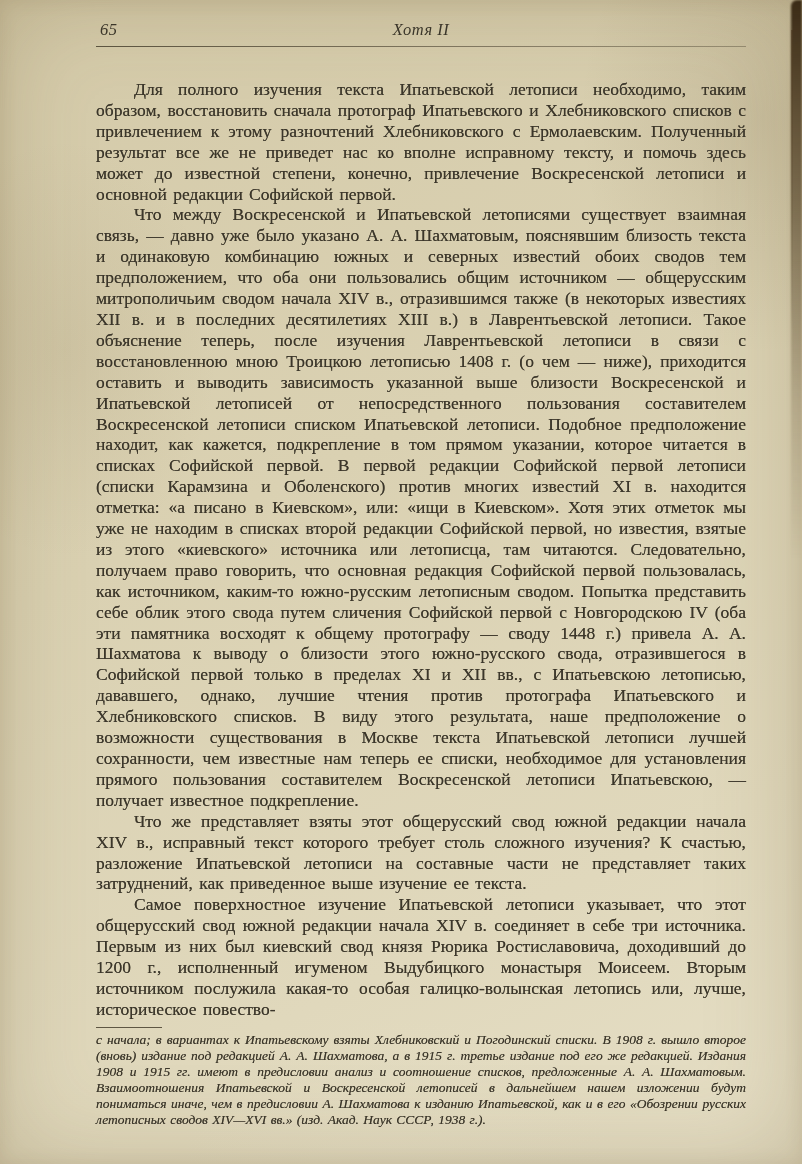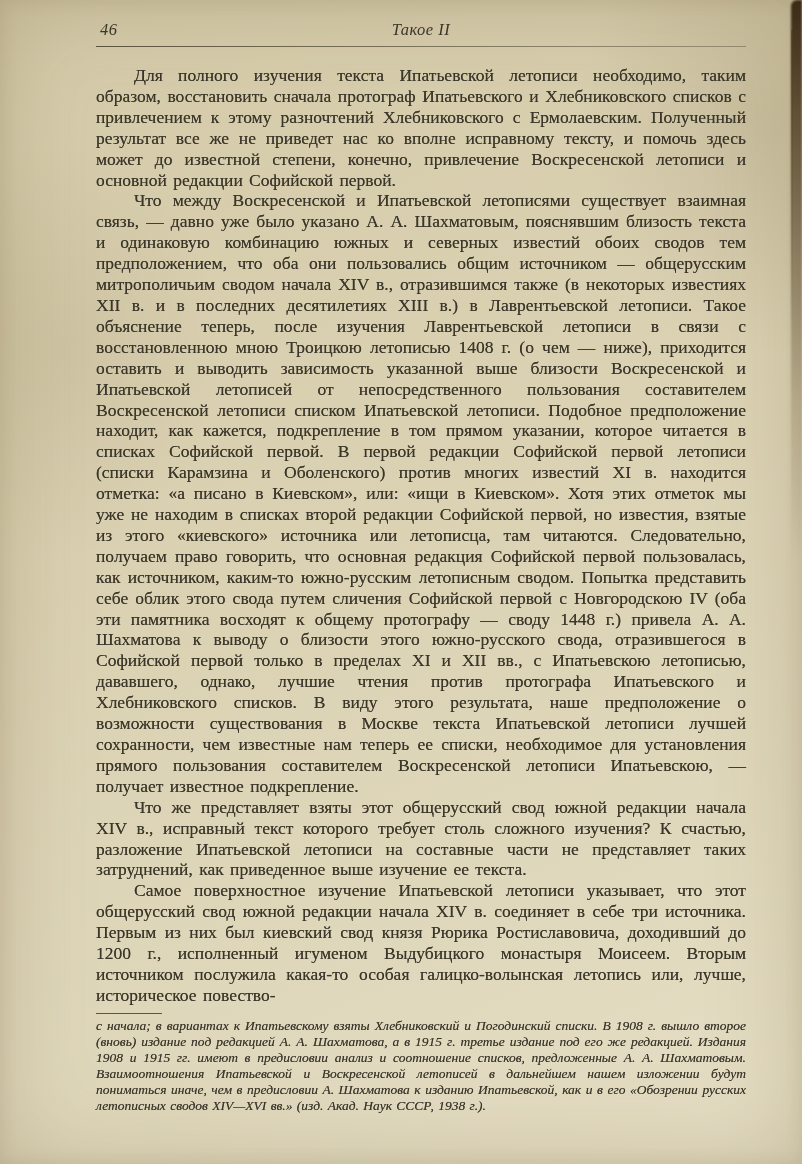--- a/index.html
+++ b/index.html
@@ -44,21 +44,21 @@
   .header { position:relative; height:22px; font-style:italic; font-size:16.5px; letter-spacing:.5px; }
   .pagenum { position:absolute; left:4px; top:0; }
   .chapter { position:absolute; left:0; right:0; text-align:center; }
 
   .header-rule {
     margin-top:4px; height:1px;
     background: linear-gradient(to right, rgba(72,64,46,.85), rgba(72,64,46,.40));
   }
 
   .bodytext {
-    margin-top:18px;
+    margin-top:32px;
     font-size:17.5px; line-height:20.9px;
     text-align:justify; word-spacing:2px;
     text-shadow: 0 0 .6px rgba(59,54,42,.75);
   }
   .bodytext p { margin:0; text-indent:38px; }
 
   .footnote-rule { width:66px; height:1px; margin-top:7px; background:rgba(72,64,46,.85); }
 
   .footnote {
     margin-top:4px;
@@ -72,22 +72,22 @@
 <body>
 
 <div class="page">
 
   <div class="edge-shadow"></div>
   <div class="edge-line"></div>
 
   <div class="content">
 
     <div class="header">
-      <span class="pagenum">46</span>
-      <span class="chapter">Такое II</span>
+      <span class="pagenum">65</span>
+      <span class="chapter">Хотя II</span>
     </div>
 
     <div class="header-rule"></div>
 
     <div class="bodytext">
       <p>Для полного изучения текста Ипатьевской летописи необходимо, таким образом, восстановить сначала протограф Ипатьевского и Хлебниковского списков с привлечением к этому разночтений Хлебниковского с Ермолаевским. Полученный результат все же не приведет нас ко вполне исправному тексту, и помочь здесь может до известной степени, конечно, привлечение Воскресенской летописи и основной редакции Софийской первой.</p>
       <p>Что между Воскресенской и Ипатьевской летописями существует взаимная связь, — давно уже было указано А. А. Шахматовым, пояснявшим близость текста и одинаковую комбинацию южных и северных известий обоих сводов тем предположением, что оба они пользовались общим источником — общерусским митрополичьим сводом начала XIV в., отразившимся также (в некоторых известиях XII в. и в последних десятилетиях XIII в.) в Лаврентьевской летописи. Такое объяснение теперь, после изучения Лаврентьевской летописи в связи с восстановленною мною Троицкою летописью 1408 г. (о чем — ниже), приходится оставить и выводить зависимость указанной выше близости Воскресенской и Ипатьевской летописей от непосредственного пользования составителем Воскресенской летописи списком Ипатьевской летописи. Подобное предположение находит, как кажется, подкрепление в том прямом указании, которое читается в списках Софийской первой. В первой редакции Софийской первой летописи (списки Карамзина и Оболенского) против многих известий XI в. находится отметка: «а писано в Киевском», или: «ищи в Киевском». Хотя этих отметок мы уже не находим в списках второй редакции Софийской первой, но известия, взятые из этого «киевского» источника или летописца, там читаются. Следовательно, получаем право говорить, что основная редакция Софийской первой пользовалась, как источником, каким-то южно-русским летописным сводом. Попытка представить себе облик этого свода путем сличения Софийской первой с Новгородскою IV (оба эти памятника восходят к общему протографу — своду 1448 г.) привела А. А. Шахматова к выводу о близости этого южно-русского свода, отразившегося в Софийской первой только в пределах XI и XII вв., с Ипатьевскою летописью, дававшего, однако, лучшие чтения против протографа Ипатьевского и Хлебниковского списков. В виду этого результата, наше предположение о возможности существования в Москве текста Ипатьевской летописи лучшей сохранности, чем известные нам теперь ее списки, необходимое для установления прямого пользования составителем Воскресенской летописи Ипатьевскою, — получает известное подкрепление.</p>
       <p>Что же представляет взяты этот общерусский свод южной редакции начала XIV в., исправный текст которого требует столь сложного изучения? К счастью, разложение Ипатьевской летописи на составные части не представляет таких затруднений, как приведенное выше изучение ее текста.</p>
       <p>Самое поверхностное изучение Ипатьевской летописи указывает, что этот общерусский свод южной редакции начала XIV в. соединяет в себе три источника. Первым из них был киевский свод князя Рюрика Ростиславовича, доходивший до 1200 г., исполненный игуменом Выдубицкого монастыря Моисеем. Вторым источником послужила какая-то особая галицко-волынская летопись или, лучше, историческое повество-</p>
     </div>

